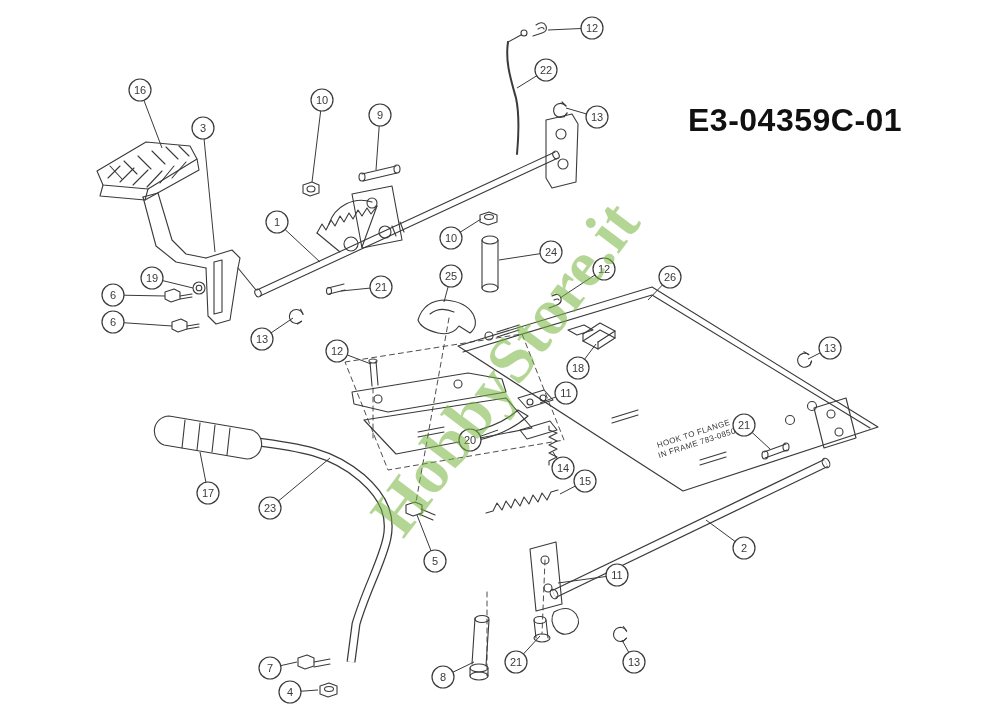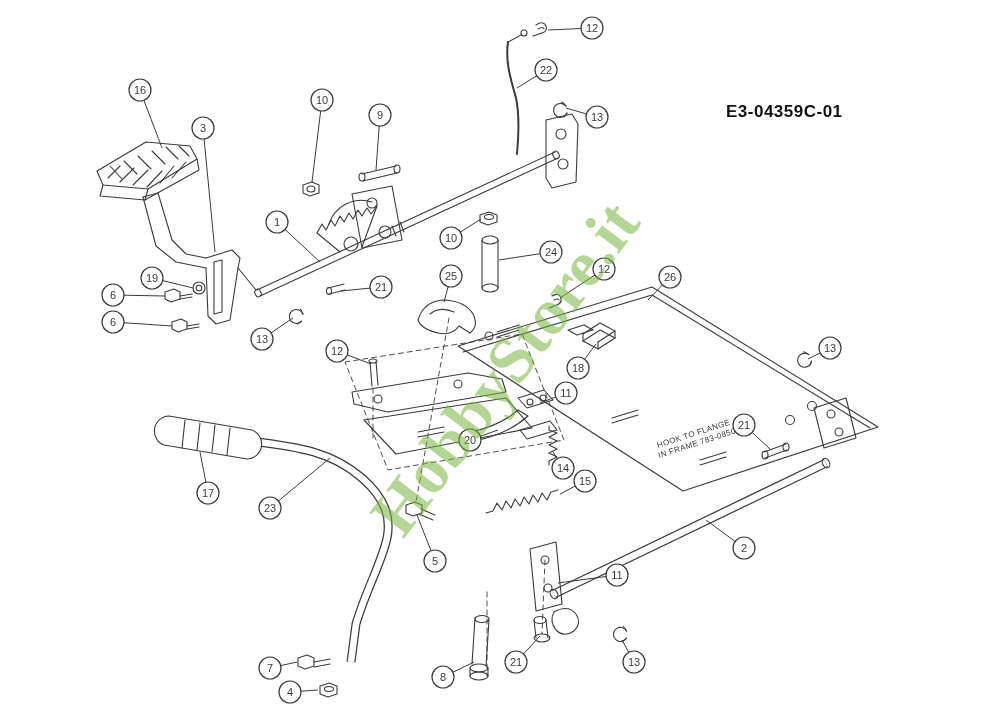--- a/index.html
+++ b/index.html
@@ -26,22 +26,22 @@
   #callout-layer .leader{stroke:var(--line);stroke-width:1;}
   #callout-layer .balloon{fill:#ffffff;stroke:var(--line);stroke-width:1.2;}
   #callout-layer .balloon-label{font-family:"Liberation Sans",sans-serif;font-size:11px;text-anchor:middle;fill:var(--line);}
   .watermark{
     position:absolute;left:505px;top:368px;z-index:3;
     transform:translate(-50%,-50%) rotate(-53deg);
     font-family:"Liberation Serif",serif;font-weight:700;font-size:66px;
     color:var(--watermark);opacity:.55;white-space:nowrap;pointer-events:none;
   }
   .diagram-title{
-    position:absolute;left:726px;top:102px;z-index:4;
-    font-size:17px;font-weight:700;color:var(--title);letter-spacing:.5px;
+    position:absolute;left:688px;top:102px;z-index:4;
+    font-size:32px;font-weight:700;color:var(--title);letter-spacing:.5px;
   }
 </style>
 </head>
 <body>
 
 <div class="stage">
 
   <svg id="line-art" class="layer" width="1000" height="708" viewBox="0 0 1000 708">
 
     <g class="ln">

